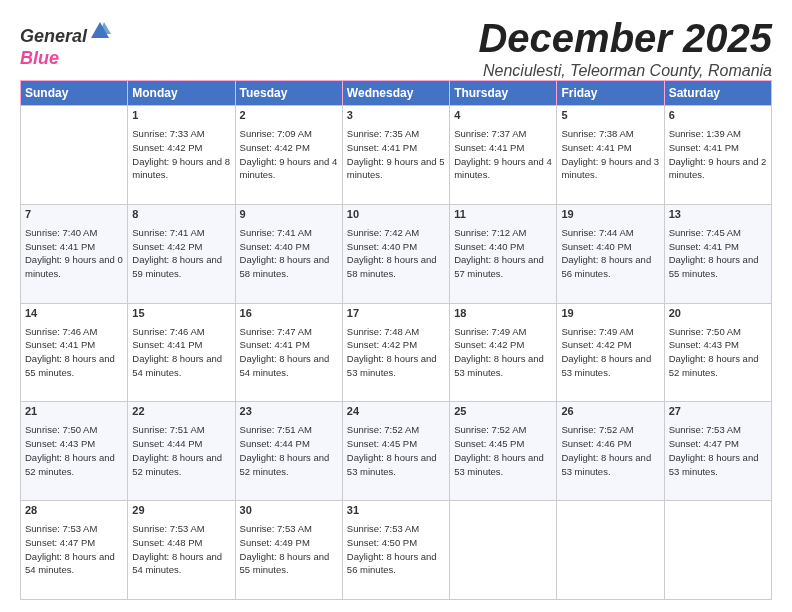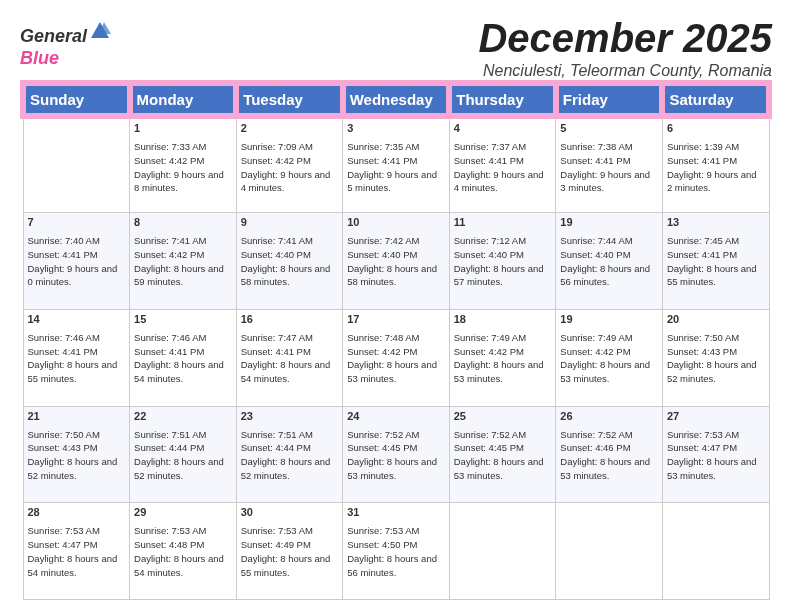--- a/index.html
+++ b/index.html
@@ -58,25 +58,25 @@
     .calendar {
       flex: 1;
       border: 1px solid #ccc;
       border-collapse: collapse;
       width: 100%;
       table-layout: fixed;
     }
     .calendar th {
       background: #4472c4;
       color: #fff;
-      font-size: 15px;
+      font-size: 12px;
       font-weight: bold;
       padding: 5px 4px;
       text-align: left;
-      border: 6px solid #f9a8d4;
+      border: 1px solid #f9a8d4;
     }
     .calendar td {
       border: 1px solid #ccc;
       vertical-align: top;
       padding: 3px 4px;
       font-size: 9.5px;
       color: #333;
       height: 88px;
     }
     .calendar tr:nth-child(even) td {

